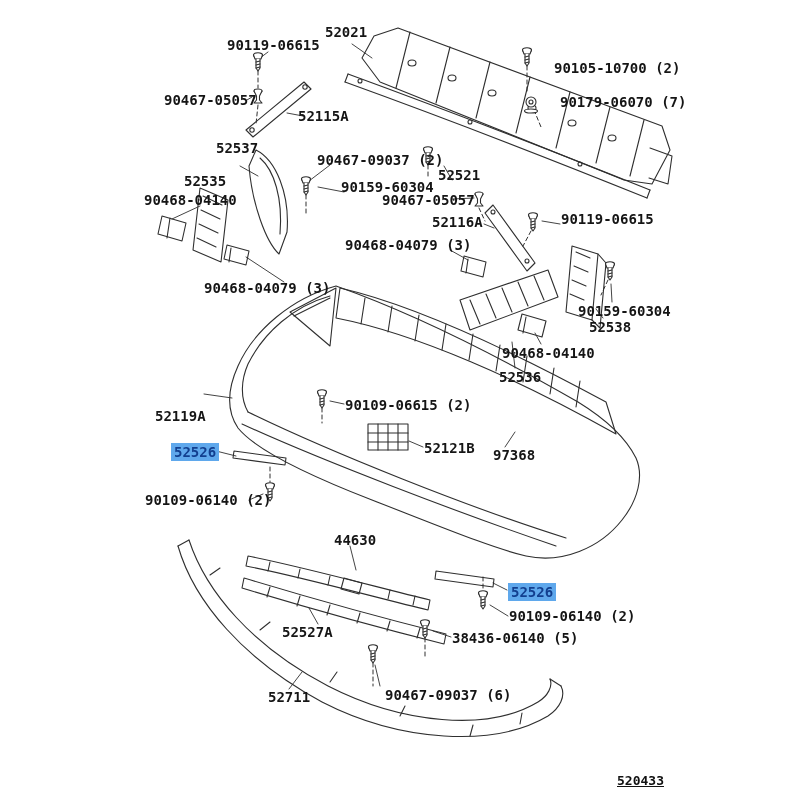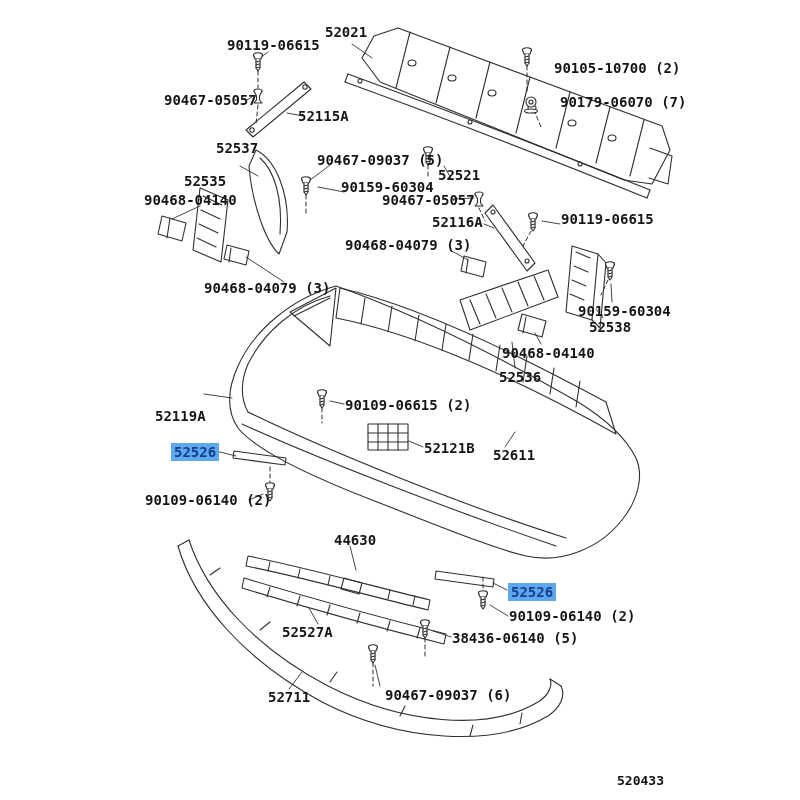--- a/index.html
+++ b/index.html
@@ -24,20 +24,21 @@
   .lbl.hl {
     background: var(--hl-bg, #5fa8ec);
     color: var(--hl-fg, #123f8f);
     padding: 2px 3px;
   }
   .footer {
     position: absolute;
     font-size: 13px;
     font-weight: bold;
     color: #111;
+    text-decoration: underline;
   }
 </style>
 </head>
 <body>
 
 <div class="stage">
 
   <svg class="art" width="800" height="800" viewBox="0 0 800 800">
     <defs>
       <g id="screw">
@@ -198,39 +199,39 @@
     </g>
   </svg>
 
   <div class="lbl" style="left:227px;top:38px">90119-06615</div>
   <div class="lbl" style="left:325px;top:25px">52021</div>
   <div class="lbl" style="left:554px;top:61px">90105-10700 (2)</div>
   <div class="lbl" style="left:560px;top:95px">90179-06070 (7)</div>
   <div class="lbl" style="left:164px;top:93px">90467-05057</div>
   <div class="lbl" style="left:298px;top:109px">52115A</div>
   <div class="lbl" style="left:216px;top:141px">52537</div>
-  <div class="lbl" style="left:317px;top:153px">90467-09037 (5)</div>
+  <div class="lbl" style="left:317px;top:153px">90467-09037 (2)</div>
   <div class="lbl" style="left:184px;top:174px">52535</div>
   <div class="lbl" style="left:341px;top:180px">90159-60304</div>
   <div class="lbl" style="left:438px;top:168px">52521</div>
   <div class="lbl" style="left:144px;top:193px">90468-04140</div>
   <div class="lbl" style="left:382px;top:193px">90467-05057</div>
   <div class="lbl" style="left:432px;top:215px">52116A</div>
   <div class="lbl" style="left:561px;top:212px">90119-06615</div>
   <div class="lbl" style="left:345px;top:238px">90468-04079 (3)</div>
   <div class="lbl" style="left:204px;top:281px">90468-04079 (3)</div>
   <div class="lbl" style="left:578px;top:304px">90159-60304</div>
   <div class="lbl" style="left:589px;top:320px">52538</div>
   <div class="lbl" style="left:502px;top:346px">90468-04140</div>
   <div class="lbl" style="left:499px;top:370px">52536</div>
   <div class="lbl" style="left:155px;top:409px">52119A</div>
   <div class="lbl" style="left:345px;top:398px">90109-06615 (2)</div>
   <div class="lbl hl" style="left:171px;top:443px">52526</div>
   <div class="lbl" style="left:424px;top:441px">52121B</div>
-  <div class="lbl" style="left:493px;top:448px">52611</div>
+  <div class="lbl" style="left:493px;top:448px">97368</div>
   <div class="lbl" style="left:145px;top:493px">90109-06140 (2)</div>
   <div class="lbl" style="left:334px;top:533px">44630</div>
   <div class="lbl hl" style="left:508px;top:583px">52526</div>
   <div class="lbl" style="left:509px;top:609px">90109-06140 (2)</div>
   <div class="lbl" style="left:282px;top:625px">52527A</div>
   <div class="lbl" style="left:452px;top:631px">38436-06140 (5)</div>
   <div class="lbl" style="left:268px;top:690px">52711</div>
   <div class="lbl" style="left:385px;top:688px">90467-09037 (6)</div>
 
   <div class="footer" style="left:617px;top:773px">520433</div>

